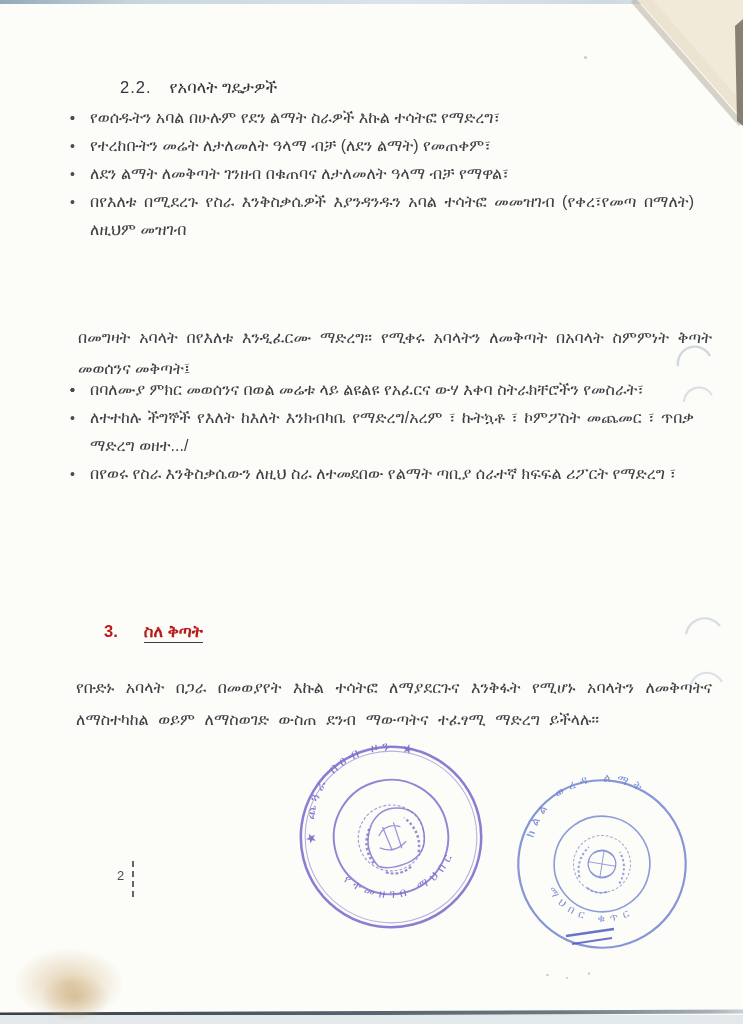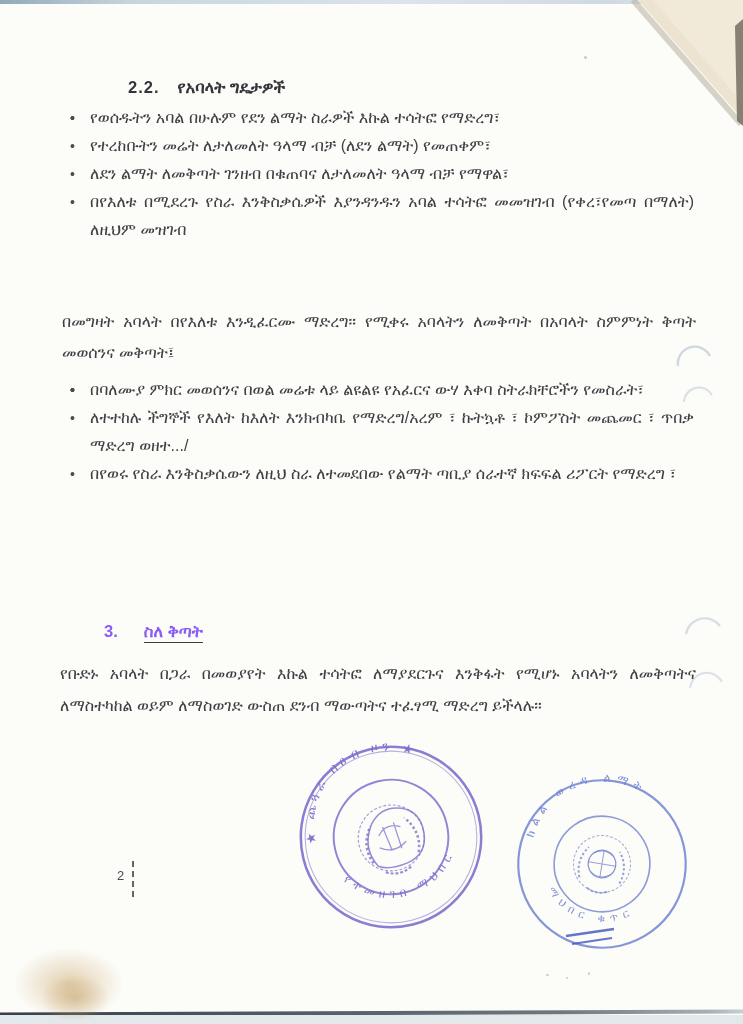--- a/index.html
+++ b/index.html
@@ -3,35 +3,35 @@
 <meta charset="utf-8">
 <style>
   html,body{margin:0;padding:0;background:#e8e8e4;}
   .page{
     position:relative;width:743px;height:1024px;margin:0 auto;
     background:#fcfcf8;overflow:hidden;
     font-family:"Liberation Sans","DejaVu Sans",sans-serif;
     color:#3e4045;
   }
   
-  .h22{position:absolute;left:128px;top:78px;font-size:16.5px;font-weight:700;color:#33353a;}
+  .h22{position:absolute;left:120px;top:78px;font-size:16.5px;font-weight:400;color:#33353a;}
   .h22 .num{margin-right:18px;letter-spacing:1px;}
   .blist{position:absolute;left:62px;width:632px;margin:0;padding:0;list-style:none;}
   .blist li{position:relative;padding-left:28px;margin:0;line-height:28px;
     font-size:16px;text-align:justify;}
   .blist .blt{position:absolute;left:8px;top:0;font-size:14px;color:#4a4c52;}
-  .para{position:absolute;left:62px;width:634px;margin:0;font-size:16px;
+  .para{position:absolute;left:62px;width:634px;margin:16px;font-size:16px;
     line-height:31px;text-align:justify;}
   #list1{top:104px;}
   #para1{top:306px;}
   #list2{top:376px;}
-  .h3{position:absolute;left:104px;top:622px;font-size:16.5px;font-weight:700;color:#8b5cf6;}
+  .h3{position:absolute;left:104px;top:622px;font-size:16.5px;font-weight:700;color:#b91c1c;}
   .h3 .num{margin-right:26px;}
   .h3 .t{border-bottom:1.6px solid #3a3c41;padding-bottom:2px;}
-  #para2{top:658px;line-height:31.5px;left:60px;width:636px;}
+  #para2{top:658px;line-height:31.5px;left:60px;width:636px;font-family:Liberation Mono, monospace;}
   .pagenum{position:absolute;left:117px;top:868px;font-size:13px;color:#4a4c50;}
   .pagemark{position:absolute;left:132px;top:861px;height:36px;width:0;
     border-left:2.5px dashed #4b4d50;opacity:.85;}
   
   .top-edge{position:absolute;left:0;top:0;width:100%;height:4px;
     background:linear-gradient(90deg,#93aab8,#c7d6de 18%,#dbe4e9 55%,#cfdae0 82%,#e7ecef);}
   .bottom-line{position:absolute;left:-4px;top:1011px;width:752px;height:4px;
     background:linear-gradient(90deg,#35414a,#54616a 45%,#6c7880 75%,#a7b1b7 95%,#cdd4d8);
     transform:rotate(-0.25deg);}
   .bottom-below{position:absolute;left:0;top:1015px;width:100%;height:9px;background:#e3e8ea;}

